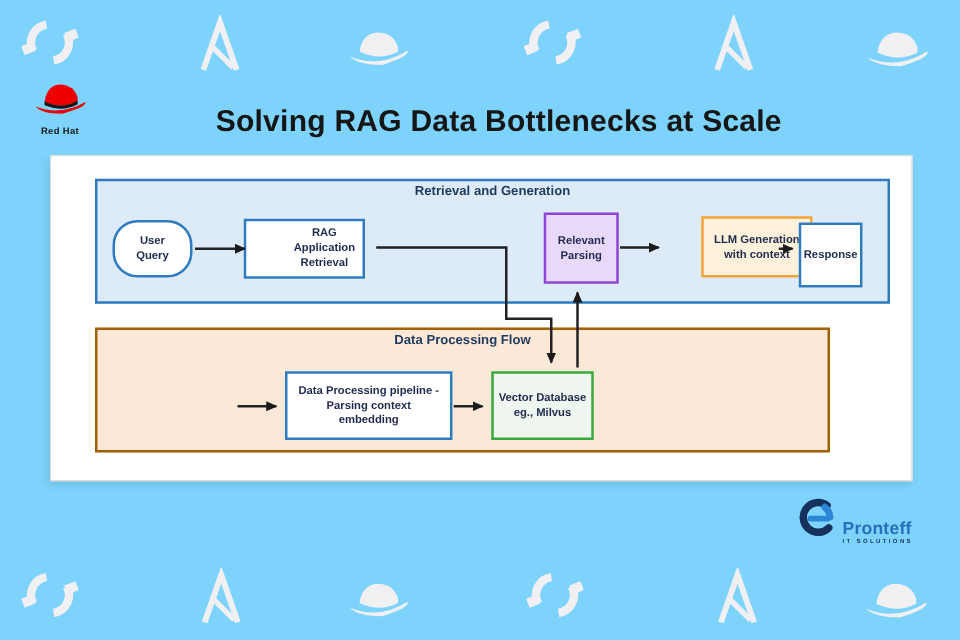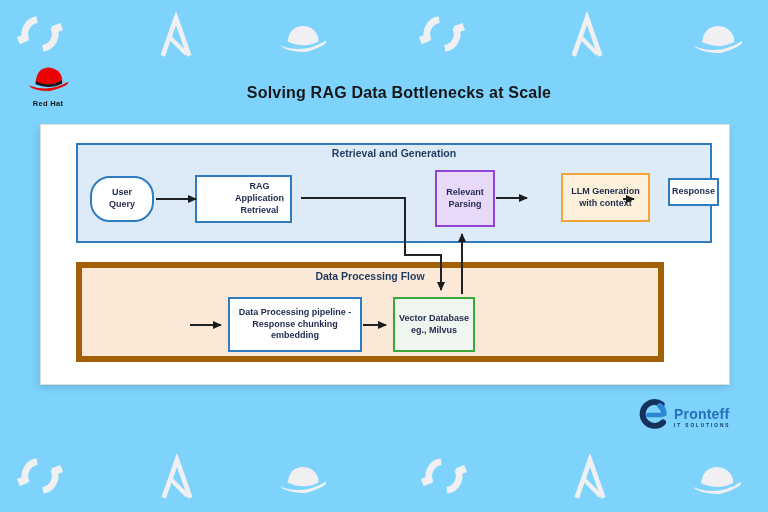--- a/index.html
+++ b/index.html
@@ -6,61 +6,61 @@
   .stage{
     position:relative;width:768px;height:512px;background:#7dd3fc;
     font-family:Liberation Sans, sans-serif;overflow:hidden;
   }
   
   .wm{position:absolute;color:#f0eff1;}
   .wm svg{display:block;}
   
   .title{
     position:absolute;left:30px;right:0;top:84px;text-align:center;
-    font-size:16px;font-weight:bold;color:#161616;letter-spacing:.2px;
+    font-size:24px;font-weight:bold;color:#161616;letter-spacing:.2px;
   }
   .redhat{position:absolute;left:22px;top:64px;width:52px;text-align:center;}
   .redhat .rh-label{font-size:7.5px;font-weight:bold;color:#151515;margin-top:1px;letter-spacing:.3px;}
   
   .canvas{
     position:absolute;left:40px;top:124px;width:688px;height:259px;
     background:#ffffff;border:1px solid #dcdcdc;
     box-shadow:-4px 4px 7px rgba(0,0,0,.07), 2px 3px 5px rgba(0,0,0,.05);
   }
   .section{position:absolute;box-sizing:border-box;}
   .section .sec-label{
     text-align:center;font-size:10.5px;font-weight:bold;color:#1f3a5f;padding-top:2px;
   }
   .sec-retrieval{
     left:76px;top:143px;width:636px;height:100px;
     background:#ddeaf8;border:2px solid #2e7bbf;
   }
   .sec-processing{
     left:76px;top:262px;width:588px;height:100px;
-    background:#fbe8d7;border:6px solid #a16207;
+    background:#fbe8d7;border:2px solid #a16207;
   }
   
   .node{
     position:absolute;box-sizing:border-box;display:flex;align-items:center;justify-content:center;
     text-align:center;font-size:9px;font-weight:bold;color:#1f2a4d;line-height:1.3;
     white-space:pre-line;background:#fff;border:2px solid #2e7bbf;padding:1px 2px;z-index:3;
   }
   .n-user{left:90px;top:176px;width:64px;height:46px;border-radius:20px;}
   .n-rag{left:195px;top:175px;width:97px;height:48px;padding-left:34px;}
   .n-chunks{left:435px;top:170px;width:60px;height:57px;background:#e9d9f9;border-color:#8f45d6;}
   .n-llm{left:533px;top:173px;width:89px;height:49px;background:#fdf1dc;border-color:#f2a33c;margin-left:28px;}
-  .n-response{left:668px;top:178px;width:51px;height:28px;}
+  .n-response{left:639px;top:178px;width:51px;height:52px;}
   .n-docs{left:91px;top:298px;width:97px;height:52px;background:#dfe6fb;border-color:#4472dd;}
   .n-pipeline{left:228px;top:297px;width:134px;height:55px;}
   .n-vector{left:393px;top:297px;width:82px;height:55px;background:#eef6ef;border-color:#3aa83c;}
   
   .edges{position:absolute;left:0;top:0;z-index:4;pointer-events:none;}
   .edge{fill:none;stroke:#222;stroke-width:2;}
   
-  .pronteff{position:absolute;left:636px;top:398px;display:flex;align-items:center;gap:5px;}
+  .pronteff{position:absolute;left:636px;top:398px;display:flex;align-items:flex-end;gap:5px;}
   .pt-text .pt-name{font-size:14px;font-weight:bold;color:#2a6fbb;letter-spacing:.2px;}
   .pt-text .pt-sub{font-size:4.8px;font-weight:bold;color:#16325c;letter-spacing:1.9px;margin-top:1px;}
 </style>
 </head>
 <body>
 
 <div class="stage">
 
   <svg width="0" height="0" style="position:absolute" aria-hidden="true">
     <defs>
@@ -170,21 +170,21 @@
   <div class="node n-user">User
 Query</div>
   <div class="node n-rag">RAG Application
 Retrieval</div>
   <div class="node n-chunks">Relevant
 Parsing</div>
   <div class="node n-llm">LLM Generation
 with context</div>
   <div class="node n-response">Response</div>
   <div class="node n-pipeline">Data Processing pipeline -
-Response chunking
+Parsing context
 embedding</div>
   <div class="node n-vector">Vector Database
 eg., Milvus</div>
 
   <svg class="edges" width="768" height="512" viewBox="0 0 768 512">
     <defs>
       <marker id="ah" markerWidth="9" markerHeight="8" refX="8" refY="4" orient="auto" markerUnits="userSpaceOnUse">
         <path d="M0,0 L9,4 L0,8 Z" fill="#1b1b1b"></path>
       </marker>
     </defs>

